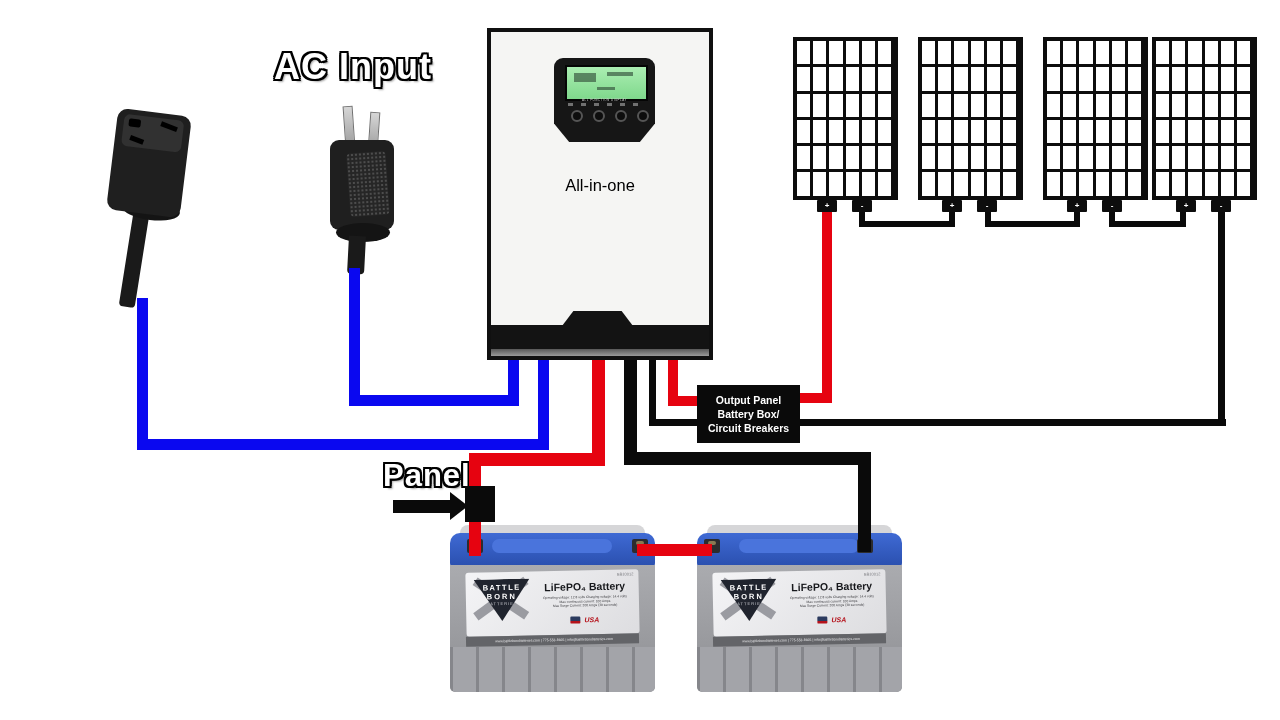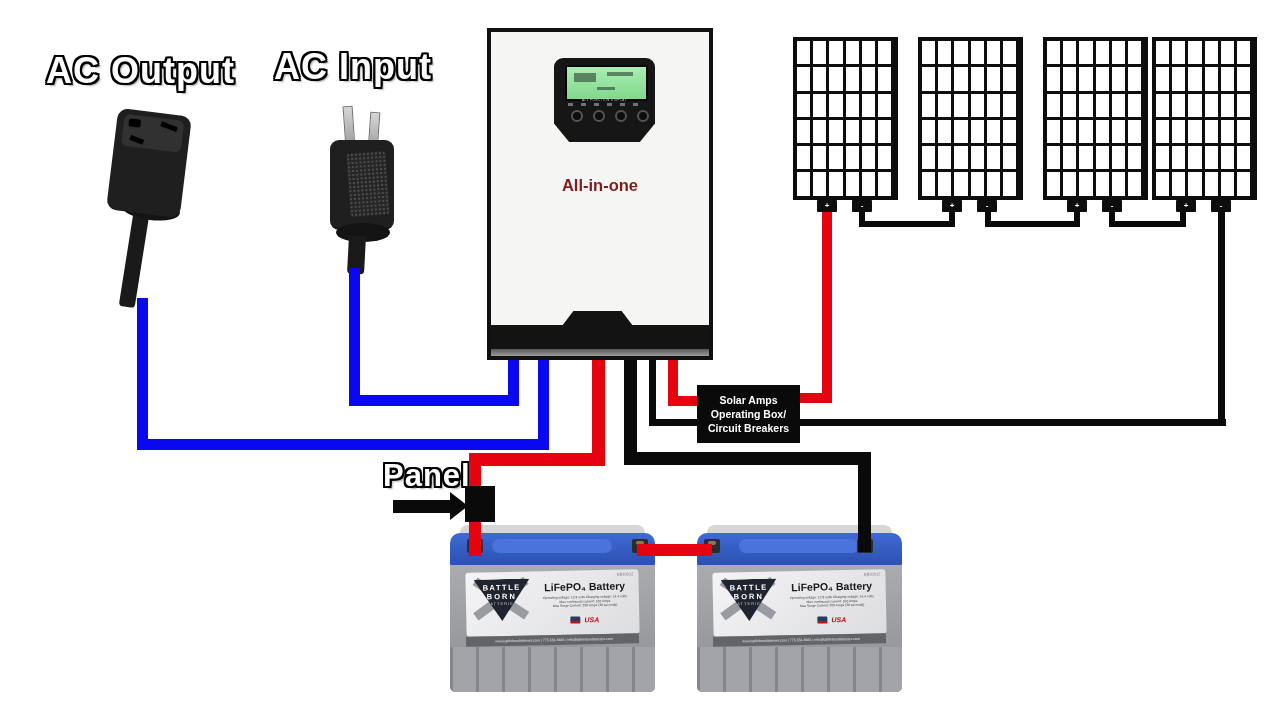--- a/index.html
+++ b/index.html
@@ -19,22 +19,22 @@
     border-radius:9px;clip-path:polygon(0 0,100% 0,100% 78%,85% 100%,15% 100%,0 78%);}
   #lcd{position:absolute;left:11px;top:7px;width:79px;height:32px;border:2px solid #050505;
     background:linear-gradient(180deg,#abeeb2,var(--lcd_green,#7fd88c));}
   .lcd-mark{position:absolute;background:#33503a;opacity:.65;}
   .panel-btn{position:absolute;top:52px;width:12px;height:12px;border-radius:50%;
     background:#0d0d0d;border:2px solid #555;box-sizing:border-box;}
   #inv-caption{position:absolute;left:0;top:40px;width:100%;text-align:center;color:#cfcfcf;
     font-size:6px;transform:scale(.5);transform-origin:50% 0;letter-spacing:1px;white-space:nowrap;}
   #inv-dashes{position:absolute;left:14px;top:45px;width:73px;height:3px;opacity:.55;
     background:repeating-linear-gradient(90deg,#bbb 0 5px,transparent 5px 13px);}
-  .inv-name{position:absolute;left:0;width:100%;text-align:center;font-weight:bold;
-    color:#7f1d1d;font-size:16.5px;}
+  .inv-name{position:absolute;left:0;width:100%;text-align:center;font-weight:normal;
+    color:#000000;font-size:16.5px;}
   #inv-band{position:absolute;left:0;top:293px;width:100%;height:24px;background:#131313;}
   #inv-trap{position:absolute;left:71px;top:279px;width:71px;height:15px;background:#131313;
     clip-path:polygon(16% 0,84% 0,100% 100%,0 100%);}
   #inv-strip{position:absolute;left:0;top:317px;width:100%;height:7px;
     background:linear-gradient(180deg,#575757,#9a9a9a);}
   
   .solar-panel{position:absolute;top:37px;width:97px;height:155px;border:4px solid #0d0d0d;
     background-color:#fff;background-image:
       repeating-linear-gradient(90deg,transparent 0 13.2px,#0d0d0d 13.2px 16.2px),
       repeating-linear-gradient(180deg,transparent 0 23.3px,#0d0d0d 23.3px 26.3px);}
@@ -86,21 +86,20 @@
   .bat-stripe-text{width:280px;margin-left:-52px;text-align:center;color:#e8e8ea;font-size:6px;
     transform:scale(.58);transform-origin:50% 50%;line-height:10px;white-space:nowrap;}
   .bat-ribs{position:absolute;left:0;top:82px;width:205px;height:45px;border-radius:0 0 6px 6px;
     background:repeating-linear-gradient(90deg,#85868b 0 3px,#a3a4a9 3px 26px);}
 </style>
 </head>
 <body>
 
 <div id="canvas">
 
-  <div class="outline-label" style="left:46px;top:50px;font-size:36px;">AC Output</div>
   <div class="outline-label" style="left:274px;top:46px;font-size:36px;text-align:center;">AC Input</div>
   <div class="outline-label" style="left:383px;top:458px;font-size:31px;">Panel</div>
 
   <div class="plug-part" style="left:100px;top:100px;width:120px;height:220px;">
     <div style="position:absolute;left:33px;top:116px;width:16px;height:92px;background:#1a1a1a;transform:rotate(9deg);transform-origin:50% 0;border-radius:0 0 4px 4px;"></div>
     <div style="position:absolute;left:22px;top:100px;width:58px;height:20px;background:#141414;border-radius:50%;transform:rotate(7deg);"></div>
     <div style="position:absolute;left:12px;top:12px;width:74px;height:102px;background:#1f1f1f;border-radius:10px;transform:rotate(7deg);">
       <div style="position:absolute;left:7px;top:5px;width:60px;height:32px;background:#313131;border-radius:6px;">
         <div style="position:absolute;left:5px;top:4px;width:12px;height:8px;background:#000;border-radius:2px;"></div>
         <div style="position:absolute;right:6px;top:5px;width:17px;height:5px;background:#000;transform:rotate(14deg);"></div>
@@ -182,22 +181,22 @@
   <div class="pv-tab" style="left:817px;">+</div>
   <div class="pv-tab" style="left:852px;">-</div>
   <div class="pv-tab" style="left:942px;">+</div>
   <div class="pv-tab" style="left:977px;">-</div>
   <div class="pv-tab" style="left:1067px;">+</div>
   <div class="pv-tab" style="left:1102px;">-</div>
   <div class="pv-tab" style="left:1176px;">+</div>
   <div class="pv-tab" style="left:1211px;">-</div>
 
   <div id="combiner">
-    <div>Solar Amps</div>
-    <div>Operating Box/</div>
+    <div>Output Panel</div>
+    <div>Battery Box/</div>
     <div>Circuit Breakers</div>
   </div>
 
   <div id="fuse-arrow-bar"></div>
   <div id="fuse-arrow-head"></div>
   <div id="fuse-block"></div>
 
   <div class="battery" style="left:450px;">
     <div class="bat-topface"></div>
     <div class="bat-cap">

